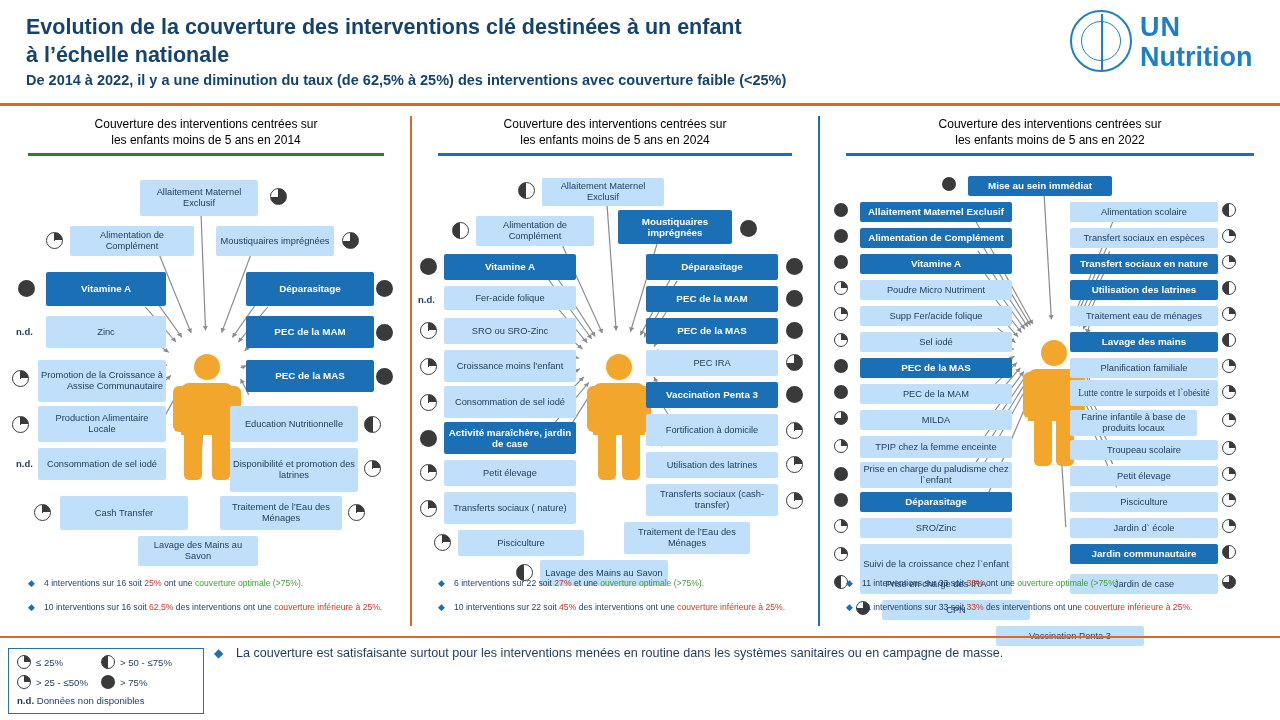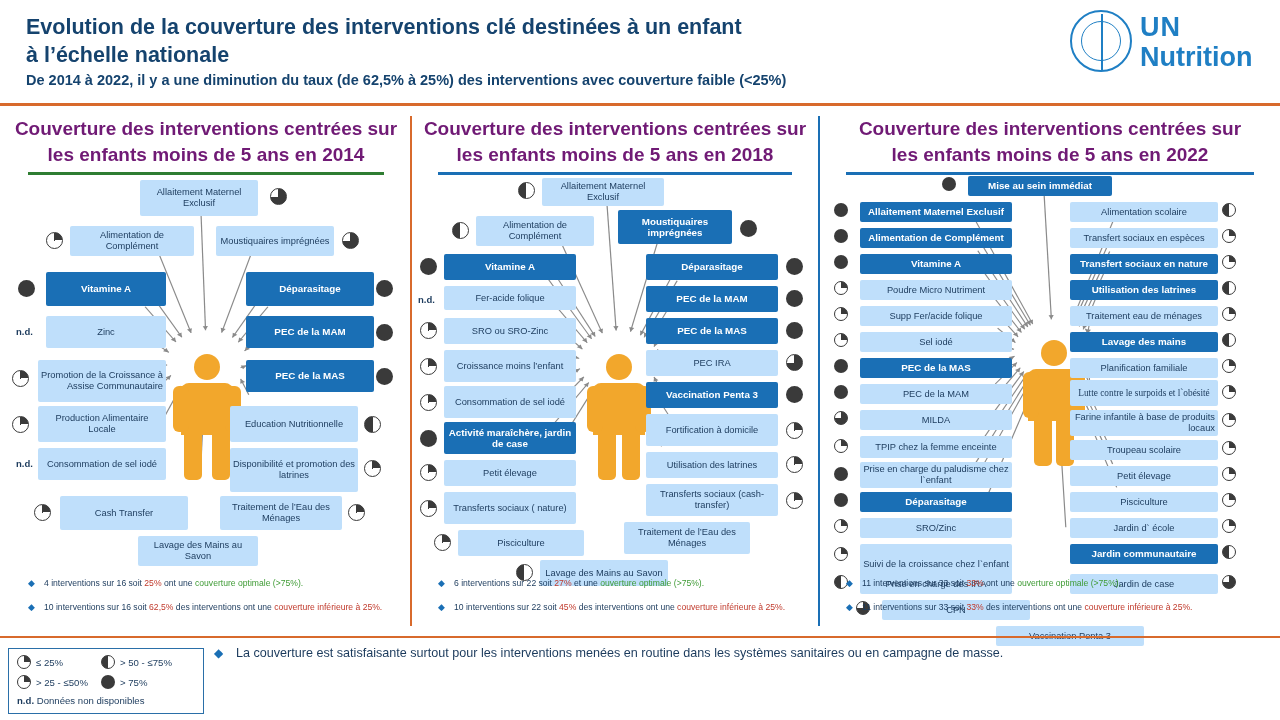--- a/index.html
+++ b/index.html
@@ -27,21 +27,21 @@
     border-radius:50%; border:1.5px solid #1f7fc4; }
   .logo .mark:before{ content:""; position:absolute; left:29px; top:2px; width:2px; height:56px;
     background:#1f7fc4; }
   .logo .txt1 { position:absolute; left:70px; top:4px; font-size:27px; font-weight:bold; color:#1f7fc4; letter-spacing:1px;}
   .logo .txt2 { position:absolute; left:70px; top:34px; font-size:27px; font-weight:bold; color:#1f7fc4;}
   .headrule { position:absolute; left:0; top:103px; width:1280px; height:3px; background:#d86a2c; }
 
   
   .panel { position:absolute; top:112px; height:450px; }
   .panel-title {
-    text-align:center; font-size:19px; font-weight:bold; color:#701a75;
+    text-align:center; font-size:12px; font-weight:normal; color:#000000;
     line-height:1.35; padding-top:4px;
   }
   .panel-underline { height:3px; margin:5px auto 0 auto; }
   .vdiv { position:absolute; top:116px; width:2px; height:510px; }
 
   .canvas { position:absolute; left:0; top:56px; width:100%; height:394px; }
 
   
   .box {
     position:absolute; background:#bfdffb; color:#1b3a5c;
@@ -227,21 +227,21 @@
         </div>
       </div>
     </div>
     <div class="bullets" style="left: 26px; top: 578px; width: 372px;">
       <div class="row"><span>4 interventions sur 16 soit </span><span class="red-txt">25%</span><span> ont une </span><span class="green-txt">couverture optimale (&gt;75%).</span></div>
       <div class="row"><span>10 interventions sur 16 soit </span><span class="red-txt">62,5%</span><span> des interventions ont une </span><span class="red-txt">couverture inférieure à 25%.</span></div>
     </div>
     <div class="panel" style="left: 418px; width: 394px;">
       <div class="panel-title">
         <div>Couverture des interventions centrées sur</div>
-        <div>les enfants moins de 5 ans en 2018</div>
+        <div>les enfants moins de 5 ans en 2024</div>
         <div class="panel-underline" style="background: rgb(26, 111, 181); width: 354px;"></div>
       </div>
       <div class="canvas">
         <svg class="arrowsvg" viewBox="0 0 394 500" preserveAspectRatio="none">
           <line x1="188.68341881878646" y1="40.75653642972529" x2="198.12457547323461" y2="206.1034846911303" stroke="#8a8a8a" stroke-width="1.2"></line>
           <polygon points="198.12457547323461,206.1034846911303 195.2110397667368,200.85836222478477 200.42213820734318,200.56081336018926" fill="#8a8a8a"></polygon>
           <line x1="137.67482924598704" y1="79.35893182296624" x2="184.31329358677397" y2="209.64681817118614" stroke="#8a8a8a" stroke-width="1.2"></line>
           <polygon points="184.31329358677397,209.64681817118614 180.03535638958851,205.43977011620305 184.94957913293183,203.6806518389632" fill="#8a8a8a"></polygon>
           <line x1="243.2642877005339" y1="78.54253016469868" x2="212.4751147029792" y2="207.6813134025516" stroke="#8a8a8a" stroke-width="1.2"></line>
           <polygon points="212.4751147029792,207.6813134025516 211.18946075185218,201.820674024638 216.26673592355428,203.03119420841423" fill="#8a8a8a"></polygon>
@@ -533,21 +533,21 @@
         </div>
         <div class="pie full" style="left: 8px; top: 217px; width: 14px; height: 14px;"></div>
         <div class="box" style="left: 244px; top: 212px; width: 148px; height: 26px; font-family: Liberation Serif, serif;">
           <span>Lutte contre le surpoids et l`obésité</span>
         </div>
         <div class="pie q1" style="left: 396px; top: 217px; width: 14px; height: 14px;"></div>
         <div class="box" style="left: 34px; top: 242px; width: 152px; height: 20px;">
           <span>MILDA</span>
         </div>
         <div class="pie q3" style="left: 8px; top: 243px; width: 14px; height: 14px;"></div>
-        <div class="box" style="left: 244px; top: 242px; width: 148px; height: 26px; text-align: right;">
+        <div class="box" style="left: 244px; top: 242px; width: 127px; height: 26px;">
           <span>Farine infantile à base de produits locaux</span>
         </div>
         <div class="pie q1" style="left: 396px; top: 245px; width: 14px; height: 14px;"></div>
         <div class="box" style="left: 34px; top: 268px; width: 152px; height: 22px;">
           <span>TPIP chez la femme enceinte</span>
         </div>
         <div class="pie q1" style="left: 8px; top: 271px; width: 14px; height: 14px;"></div>
         <div class="box" style="left: 244px; top: 272px; width: 148px; height: 20px;">
           <span>Troupeau scolaire</span>
         </div>

